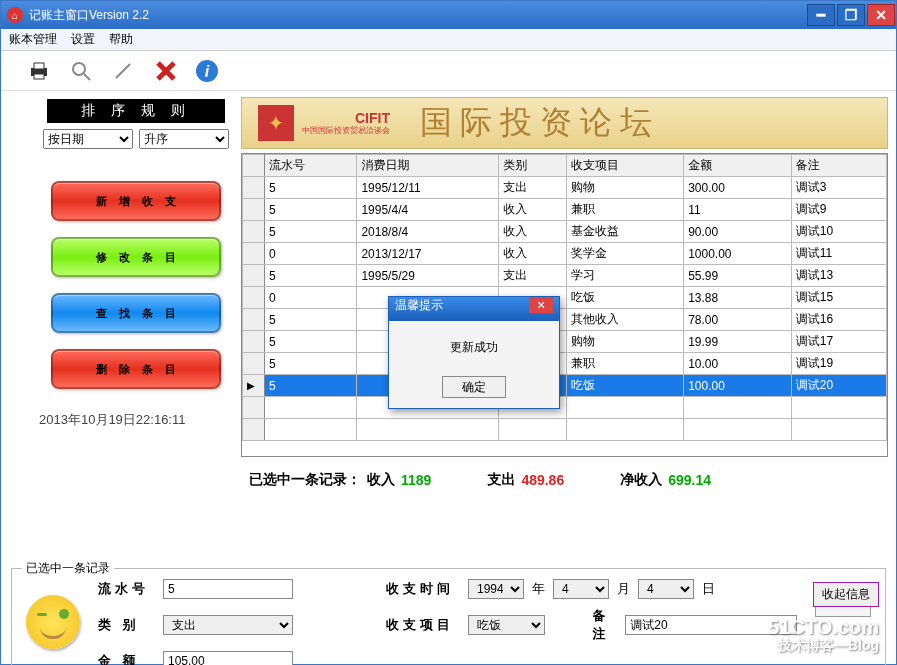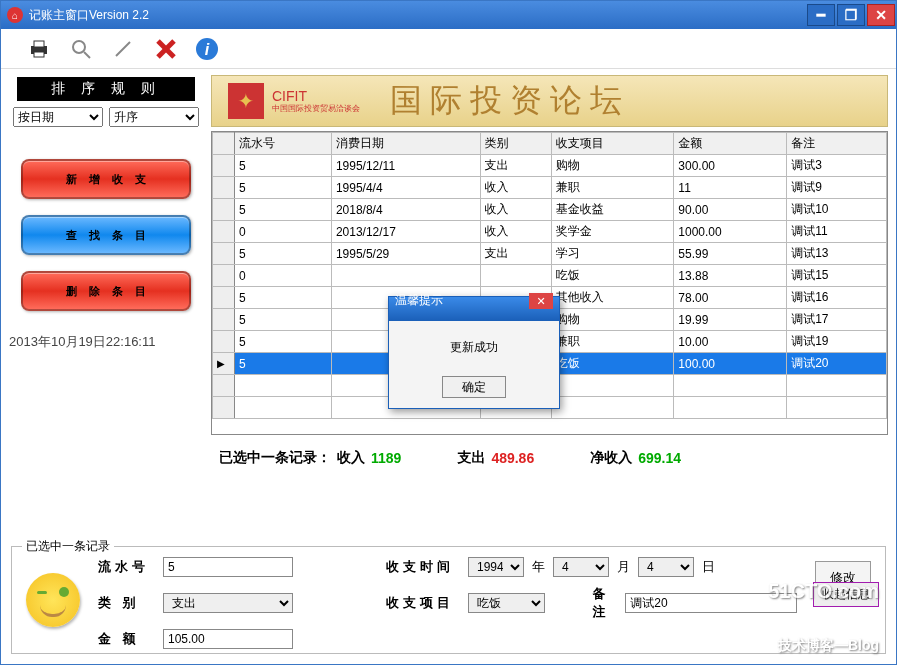--- a/index.html
+++ b/index.html
@@ -9,33 +9,33 @@
 .titlebar .icon { width: 16px; height: 16px; background: #d33; border-radius: 50%; margin-right: 6px; display:flex;align-items:center;justify-content:center;font-size:10px;color:#fff; }
 .titlebar .winbtns { margin-left: auto; display: flex; }
 .titlebar .winbtn { width: 28px; height: 22px; margin: 0 1px; display: flex; align-items: center; justify-content: center; font-size: 14px; font-weight: bold; cursor: pointer; }
 .min, .max { background: #2b6dc5; color: #fff; border:1px solid #1a4a8a; }
 .close { background: #d44; color: #fff; border:1px solid #a22; width:46px; }
 .menubar { background: #f2f6fc; height: 22px; display: flex; align-items: center; font-size: 12px; border-bottom: 1px solid #ccc; padding-left: 8px; gap: 14px; }
 .menubar span { cursor: pointer; }
 .toolbar { height: 40px; display: flex; align-items: center; gap: 18px; padding-left: 26px; border-bottom: 1px solid #ddd; }
 .tool-icon { width: 24px; height: 24px; cursor: pointer; display:flex;align-items:center;justify-content:center; }
 .content { display: flex; height: 475px; }
-.left-panel { width: 210px; padding: 8px; }
+.left-panel { width: 210px; padding: 8px; margin-left: 30px; }
 .sort-header { background: #000; color: #fff; font-size: 14px; text-align: center; padding: 3px 0; letter-spacing: 6px; margin: 0 8px 6px 8px; }
 .sort-selects { display: flex; gap: 6px; padding: 0 4px 16px 4px; }
 .sort-selects select { flex: 1; font-size: 12px; height: 20px; }
 .action-btn { display: block; width: 170px; height: 40px; margin: 16px auto; border: 2px solid rgba(0,0,0,0.3); border-radius: 8px; font-size: 11px; font-weight: bold; letter-spacing: 12px; padding-left:12px; cursor: pointer; box-shadow: inset 0 1px 0 rgba(255,255,255,0.4), 1px 1px 3px rgba(0,0,0,0.3); }
 .btn-red { background: linear-gradient(#ff6b5a, #e53020, #ff6b5a); color: #000; }
 .btn-green { background: linear-gradient(#b8ff6a, #7aee10, #b8ff6a); color: #000; }
 .btn-blue { background: linear-gradient(#6ab8ff, #1088ee, #6ab8ff); color: #000; }
 .timestamp { text-align: left; color: #444; font-size: 13px; margin-top: 22px; }
 .right-panel { flex: 1; padding: 6px 8px 0 0; }
 .banner { height: 52px; background: linear-gradient(#f5e6b8, #e8d28a); border: 1px solid #c9b878; display: flex; align-items: center; padding: 0 16px; margin-bottom: 4px; }
 .banner-logo { width: 36px; height: 36px; background: #c33; margin-right: 8px; display:flex;align-items:center;justify-content:center;color:#e8c050;font-size:20px; }
-.banner-cifit { color: #c33; font-weight: normal; font-size: 14px; line-height:1; }
+.banner-cifit { color: #c33; font-weight: bold; font-size: 14px; line-height:1;text-align:right; }
 .banner-sub { color:#c33; font-size:8px; }
 .banner-title { color: #b08030; font-size: 32px; letter-spacing: 8px; margin-left: 30px; font-family: "KaiTi", serif; }
 .grid { border: 1px solid #888; background: #fff; height: 304px; overflow: hidden; position: relative; }
 table { width: 100%; border-collapse: collapse; font-size: 12px; }
 th, td { border: 1px solid #bbb; height: 22px; padding: 0 4px; text-align: left; white-space: nowrap; }
 th { background: #f0f0f0; font-weight: normal; }
 th:first-child, td:first-child { width: 22px; background: #eee; border-right:1px solid #888; }
 tr.selected td { background: #1a7ae8; color: #fff; }
 tr.selected td:first-child { background:#eee; color:#000; }
 .row-indicator { color:#000; font-size:10px; }
@@ -48,43 +48,48 @@
 .smiley::before{content:"";position:absolute;left:11px;top:18px;width:10px;height:3px;background:#6a3;border-radius:2px;}
 .smiley::after{content:"";position:absolute;right:11px;top:14px;width:10px;height:10px;background:#6a3;border-radius:50%;}
 .smile-mouth{position:absolute;bottom:10px;left:14px;width:26px;height:12px;border-bottom:3px solid #b84;border-radius:0 0 20px 20px;}
 .form-grid { display: grid; grid-template-columns: auto 1fr auto 1fr; gap: 8px 14px; align-items: center; flex:1; }
 .form-grid label { font-weight: bold; white-space: nowrap; letter-spacing:4px; }
 .form-grid input, .form-grid select { font-size: 12px; height: 20px; padding: 0 4px; border:1px solid #888; }
 .date-row { display: flex; align-items: center; gap: 8px; }
 .date-row select { width: 56px; }
 .modify-btn { width: 56px; height: 34px; border: 1px solid #999; background: #f4f4f4; cursor: pointer; font-size:13px; align-self:flex-start; margin-top:4px; }
 .watermark { position: absolute; right: 18px; bottom: 12px; color: #fff; font-size: 20px; font-weight: bold; text-shadow: 1px 1px 2px #666; opacity: 0.8; text-align:right; line-height:1.1; }
-.watermark .sub { font-size: 14px; margin-top: 36px; }
+.watermark .sub { font-size: 14px; }
 
 .modal { position: absolute; left: 388px; top: 296px; width: 172px; border: 1px solid #1a5fb8; background: #f4f4f4; box-shadow: 2px 3px 8px rgba(0,0,0,0.4); z-index: 100; }
-.modal-title { background: linear-gradient(#3a8ae8, #1a5fb8); color: #fff; font-size: 12px; height: 24px; display: flex; align-items: flex-end; padding: 12px 6px; }
+.modal-title { background: linear-gradient(#3a8ae8, #1a5fb8); color: #fff; font-size: 12px; height: 24px; display: flex; align-items: flex-start; padding: 0 6px; }
 .modal-title .mclose { margin-left: auto; background: #d44; width: 24px; height: 16px; display: flex; align-items: center; justify-content: center; font-size: 11px; cursor: pointer; }
 .modal-body { padding: 18px 0 10px 0; text-align: center; font-size: 12px; }
 .modal-btn { width: 64px; height: 22px; margin: 10px auto 10px; display: block; border: 1px solid #888; background: #f0f0f0; font-size: 12px; cursor: pointer; }
 .hide-info { position:absolute; right:18px; bottom:58px; border:1px solid #a21caf; background:#eee; font-size:12px; padding:3px 8px; cursor:pointer; }
 </style>
 </head>
 <body>
 
 <div class="window">
   <div class="titlebar">
     <div class="icon">⌂</div>
     <span>记账主窗口Version 2.2</span>
     <div class="winbtns">
       <div class="winbtn min">━</div>
       <div class="winbtn max">❐</div>
       <div class="winbtn close">✕</div>
     </div>
   </div>
 
+  <div class="menubar">
+    <span>账本管理</span>
+    <span>设置</span>
+    <span>帮助</span>
+  </div>
 
   <div class="toolbar">
     <div class="tool-icon">
         <svg width="22" height="22">
           <rect x="3" y="8" width="16" height="8" fill="#333"></rect>
           <rect x="6" y="3" width="10" height="6" fill="#fff" stroke="#333"></rect>
           <rect x="6" y="14" width="10" height="5" fill="#fff" stroke="#333"></rect>
         </svg>
       </div>
     <div class="tool-icon">
@@ -113,20 +118,21 @@
   </div>
 
   <div class="content">
     <div class="left-panel">
       <div class="sort-header">排 序 规 则</div>
       <div class="sort-selects">
         <select><option>按日期</option></select>
         <select><option>升序</option></select>
       </div>
       <button class="action-btn btn-red">新增收支</button>
+      <button class="action-btn btn-green">修改条目</button>
       <button class="action-btn btn-blue">查找条目</button>
       <button class="action-btn btn-red">删除条目</button>
       <div class="timestamp">2013年10月19日22:16:11</div>
     </div>
 
     <div class="right-panel">
       <div class="banner">
         <div class="banner-logo">✦</div>
         <div>
           <div class="banner-cifit">CIFIT</div>

